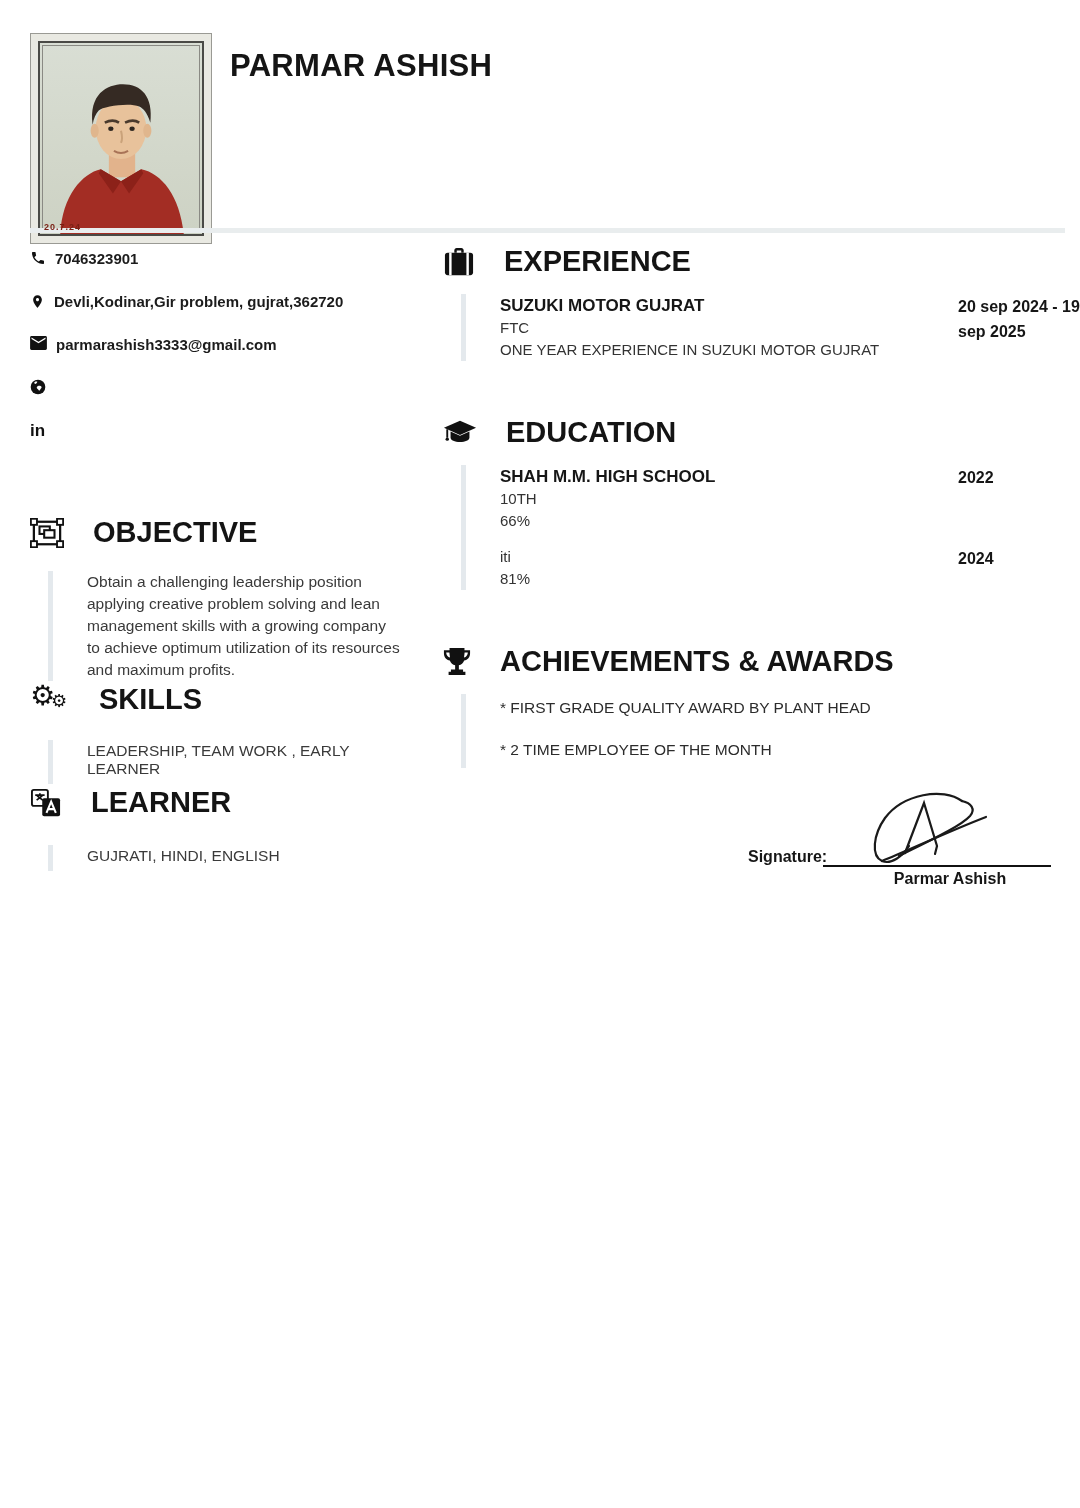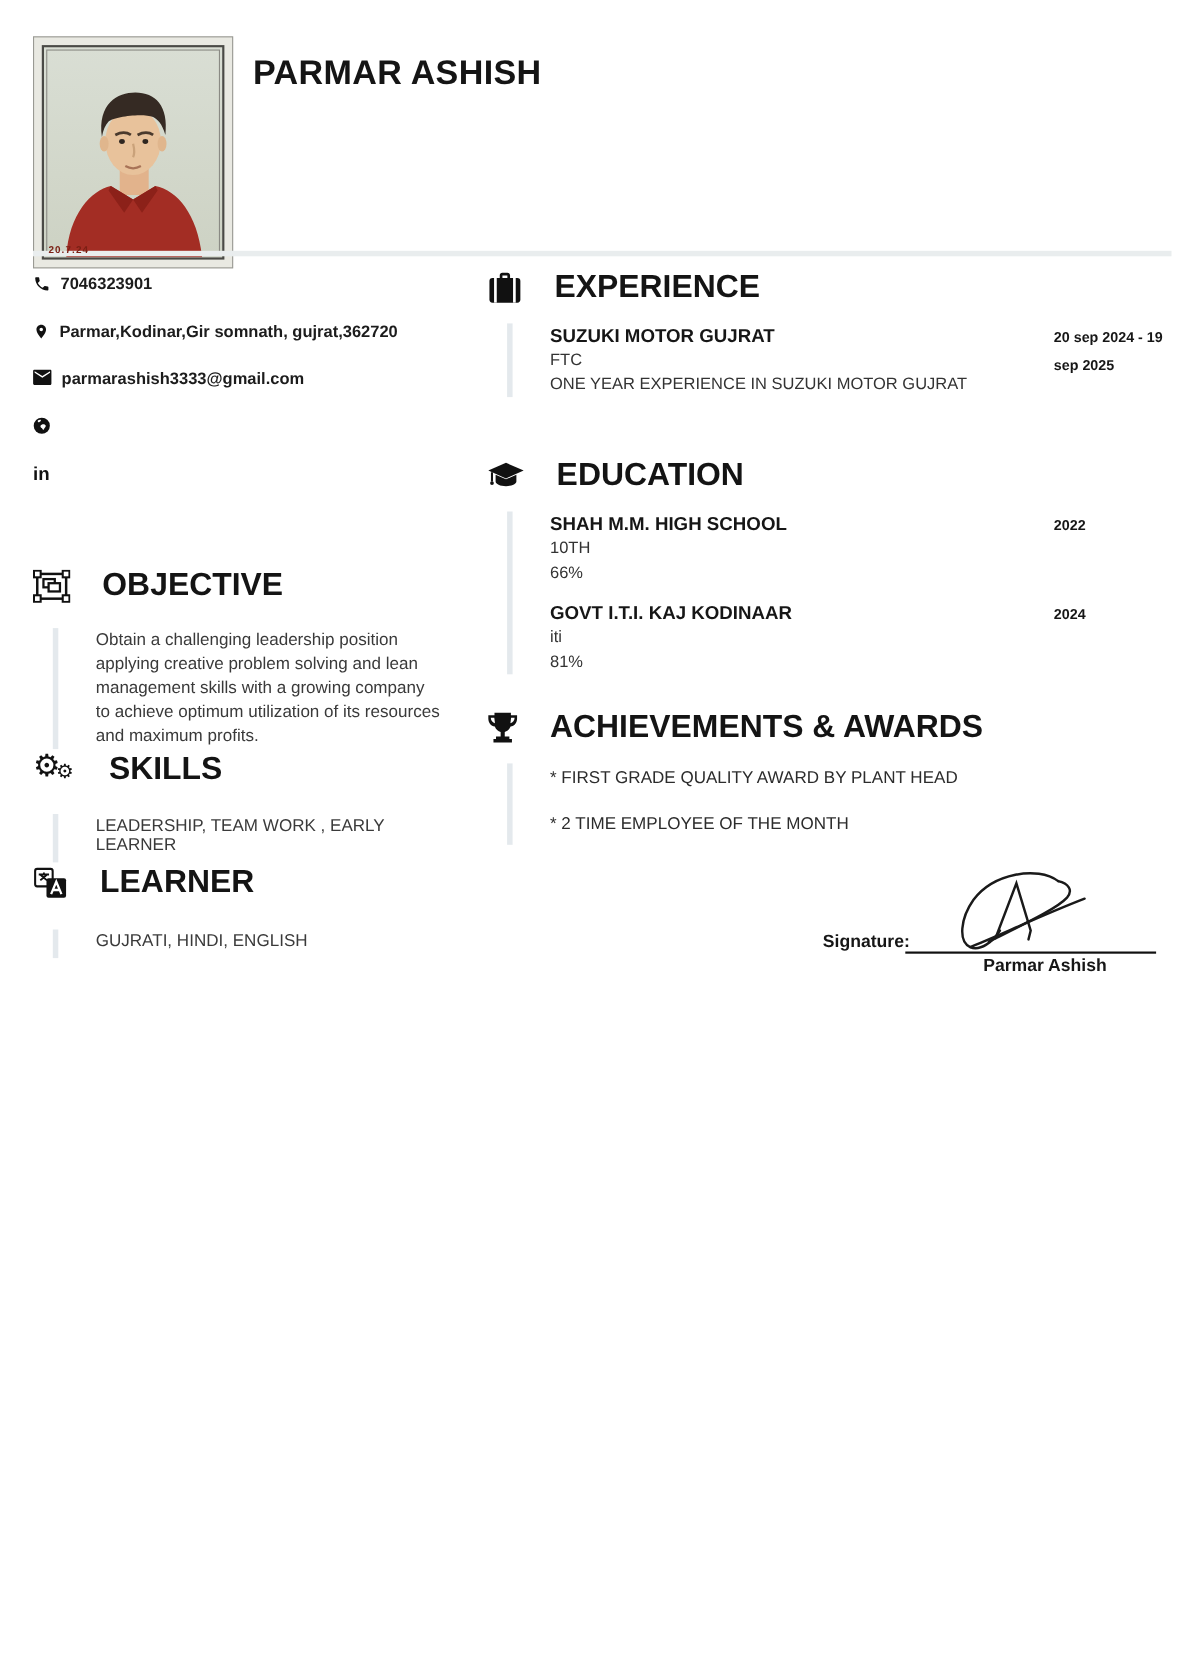--- a/index.html
+++ b/index.html
@@ -54,21 +54,21 @@
   .experience-sec{position:absolute;left:443px;top:245px;width:637px;}
   .education-sec{position:absolute;left:443px;top:416px;width:637px;}
   .achievements-sec{position:absolute;left:443px;top:645px;width:637px;}
   .sec-body{margin-top:16px;}
   .entry{display:flex;align-items:flex-start;}
   .entry + .entry{margin-top:14px;}
   .entry-main{flex:1 1 auto;min-width:0;}
   .entry-title{font-size:17px;font-weight:800;color:#161616;line-height:23px;}
   .entry-sub{font-size:15px;color:#333;line-height:22px;}
   .entry-desc{font-size:15px;color:#333;line-height:22px;}
-  .entry-date{flex:0 0 122px;font-size:13px;font-weight:800;color:#161616;line-height:25px;text-align:left;margin-left:18px;}
+  .entry-date{flex:0 0 122px;font-size:16px;font-weight:800;color:#161616;line-height:25px;text-align:left;margin-left:18px;}
   .ach-item{font-size:15.5px;color:#2c2c2c;line-height:20px;}
   .ach-item + .ach-item{margin-top:22px;}
   .achievements-sec .bar-content{padding-top:4px;padding-bottom:8px;}
 
   
   .signature-area{position:absolute;left:740px;top:780px;width:320px;height:120px;}
   .sig-label{position:absolute;left:8px;top:68px;font-size:16px;font-weight:800;color:#161616;}
   .sig-line{position:absolute;left:83px;top:85px;width:228px;height:2px;background:#111;}
   .sig-name{position:absolute;left:110px;top:90px;width:200px;text-align:center;font-size:16px;font-weight:800;color:#161616;}
   .sig-draw{position:absolute;left:125px;top:10px;}
@@ -114,21 +114,21 @@
     <div class="contact-row">
       <svg width="16" height="16" viewBox="0 0 24 24">
         <path fill="#111" d="M6.6 10.8c1.5 2.8 3.8 5.1 6.6 6.6l2.2-2.2c.3-.3.7-.4 1-.2 1.1.4 2.3.6 3.6.6.6 0 1 .4 1 1V20c0 .6-.4 1-1 1C10.6 21 3 13.4 3 4c0-.6.4-1 1-1h3.5c.6 0 1 .4 1 1 0 1.2.2 2.4.6 3.6.1.3 0 .7-.2 1l-2.3 2.2z"></path>
       </svg>
       <span>7046323901</span>
     </div>
     <div class="contact-row">
       <svg width="15" height="17" viewBox="0 0 24 24">
         <path fill="#111" d="M12 2C8.1 2 5 5.1 5 9c0 5.2 7 13 7 13s7-7.8 7-13c0-3.9-3.1-7-7-7zm0 9.5c-1.4 0-2.5-1.1-2.5-2.5S10.6 6.5 12 6.5s2.5 1.1 2.5 2.5S13.4 11.5 12 11.5z"></path>
       </svg>
-      <span>Parmar,Kodinar,Gir somnath, gujrat,362720</span>
+      <span>Devli,Kodinar,Gir problem, gujrat,362720</span>
     </div>
     <div class="contact-row">
       <svg width="17" height="14" viewBox="0 0 24 20">
         <path fill="#111" d="M22 0H2C.9 0 0 .9 0 2v16c0 1.1.9 2 2 2h20c1.1 0 2-.9 2-2V2c0-1.1-.9-2-2-2zm0 4.2l-10 6.3L2 4.2V2l10 6.3L22 2v2.2z"></path>
       </svg>
       <span>parmarashish3333@gmail.com</span>
     </div>
     <div class="contact-row">
       <svg width="16" height="16" viewBox="0 0 24 24">
         <circle cx="12" cy="12" r="11" fill="#111"></circle>
@@ -222,21 +222,20 @@
       <div class="entry">
         <div class="entry-main">
           <div class="entry-title">SHAH M.M. HIGH SCHOOL</div>
           <div class="entry-sub">10TH</div>
           <div class="entry-desc">66%</div>
         </div>
         <div class="entry-date">2022</div>
       </div>
       <div class="entry">
         <div class="entry-main">
-          <div class="entry-title">GOVT I.T.I. KAJ KODINAAR</div>
           <div class="entry-sub">iti</div>
           <div class="entry-desc">81%</div>
         </div>
         <div class="entry-date">2024</div>
       </div>
     </div>
   </div>
 
   <div class="achievements-sec">
     <div class="sec-header">

